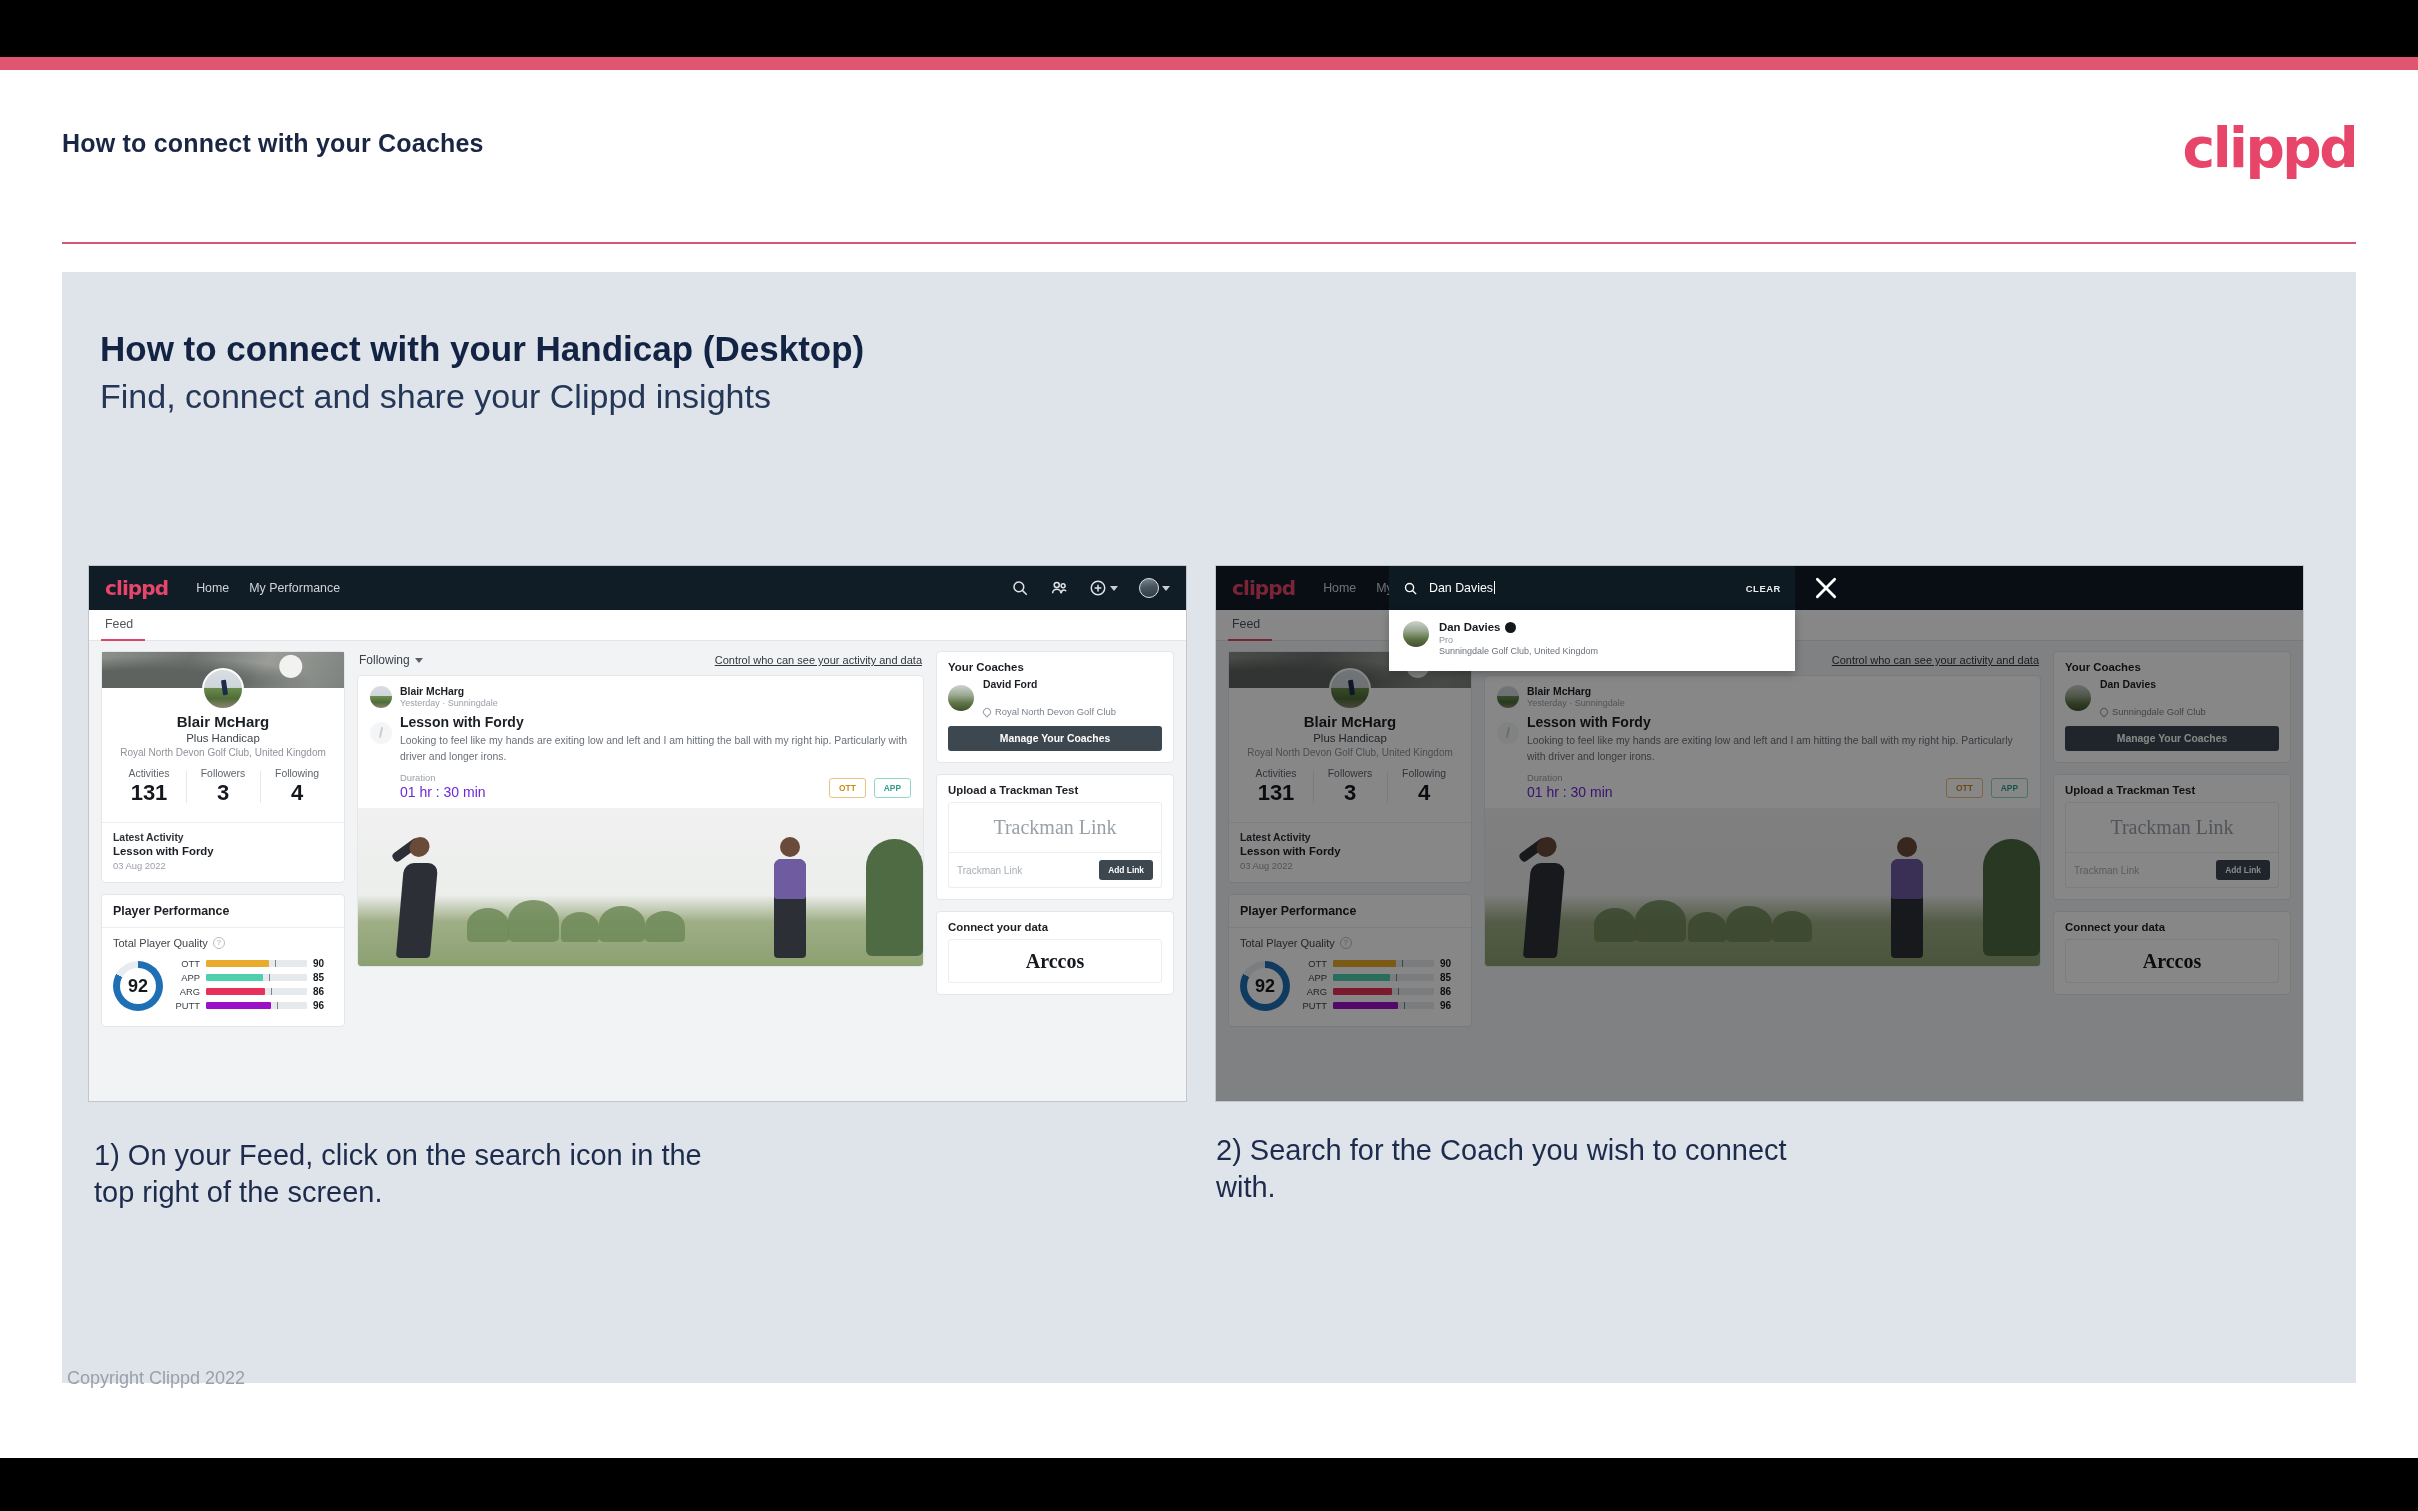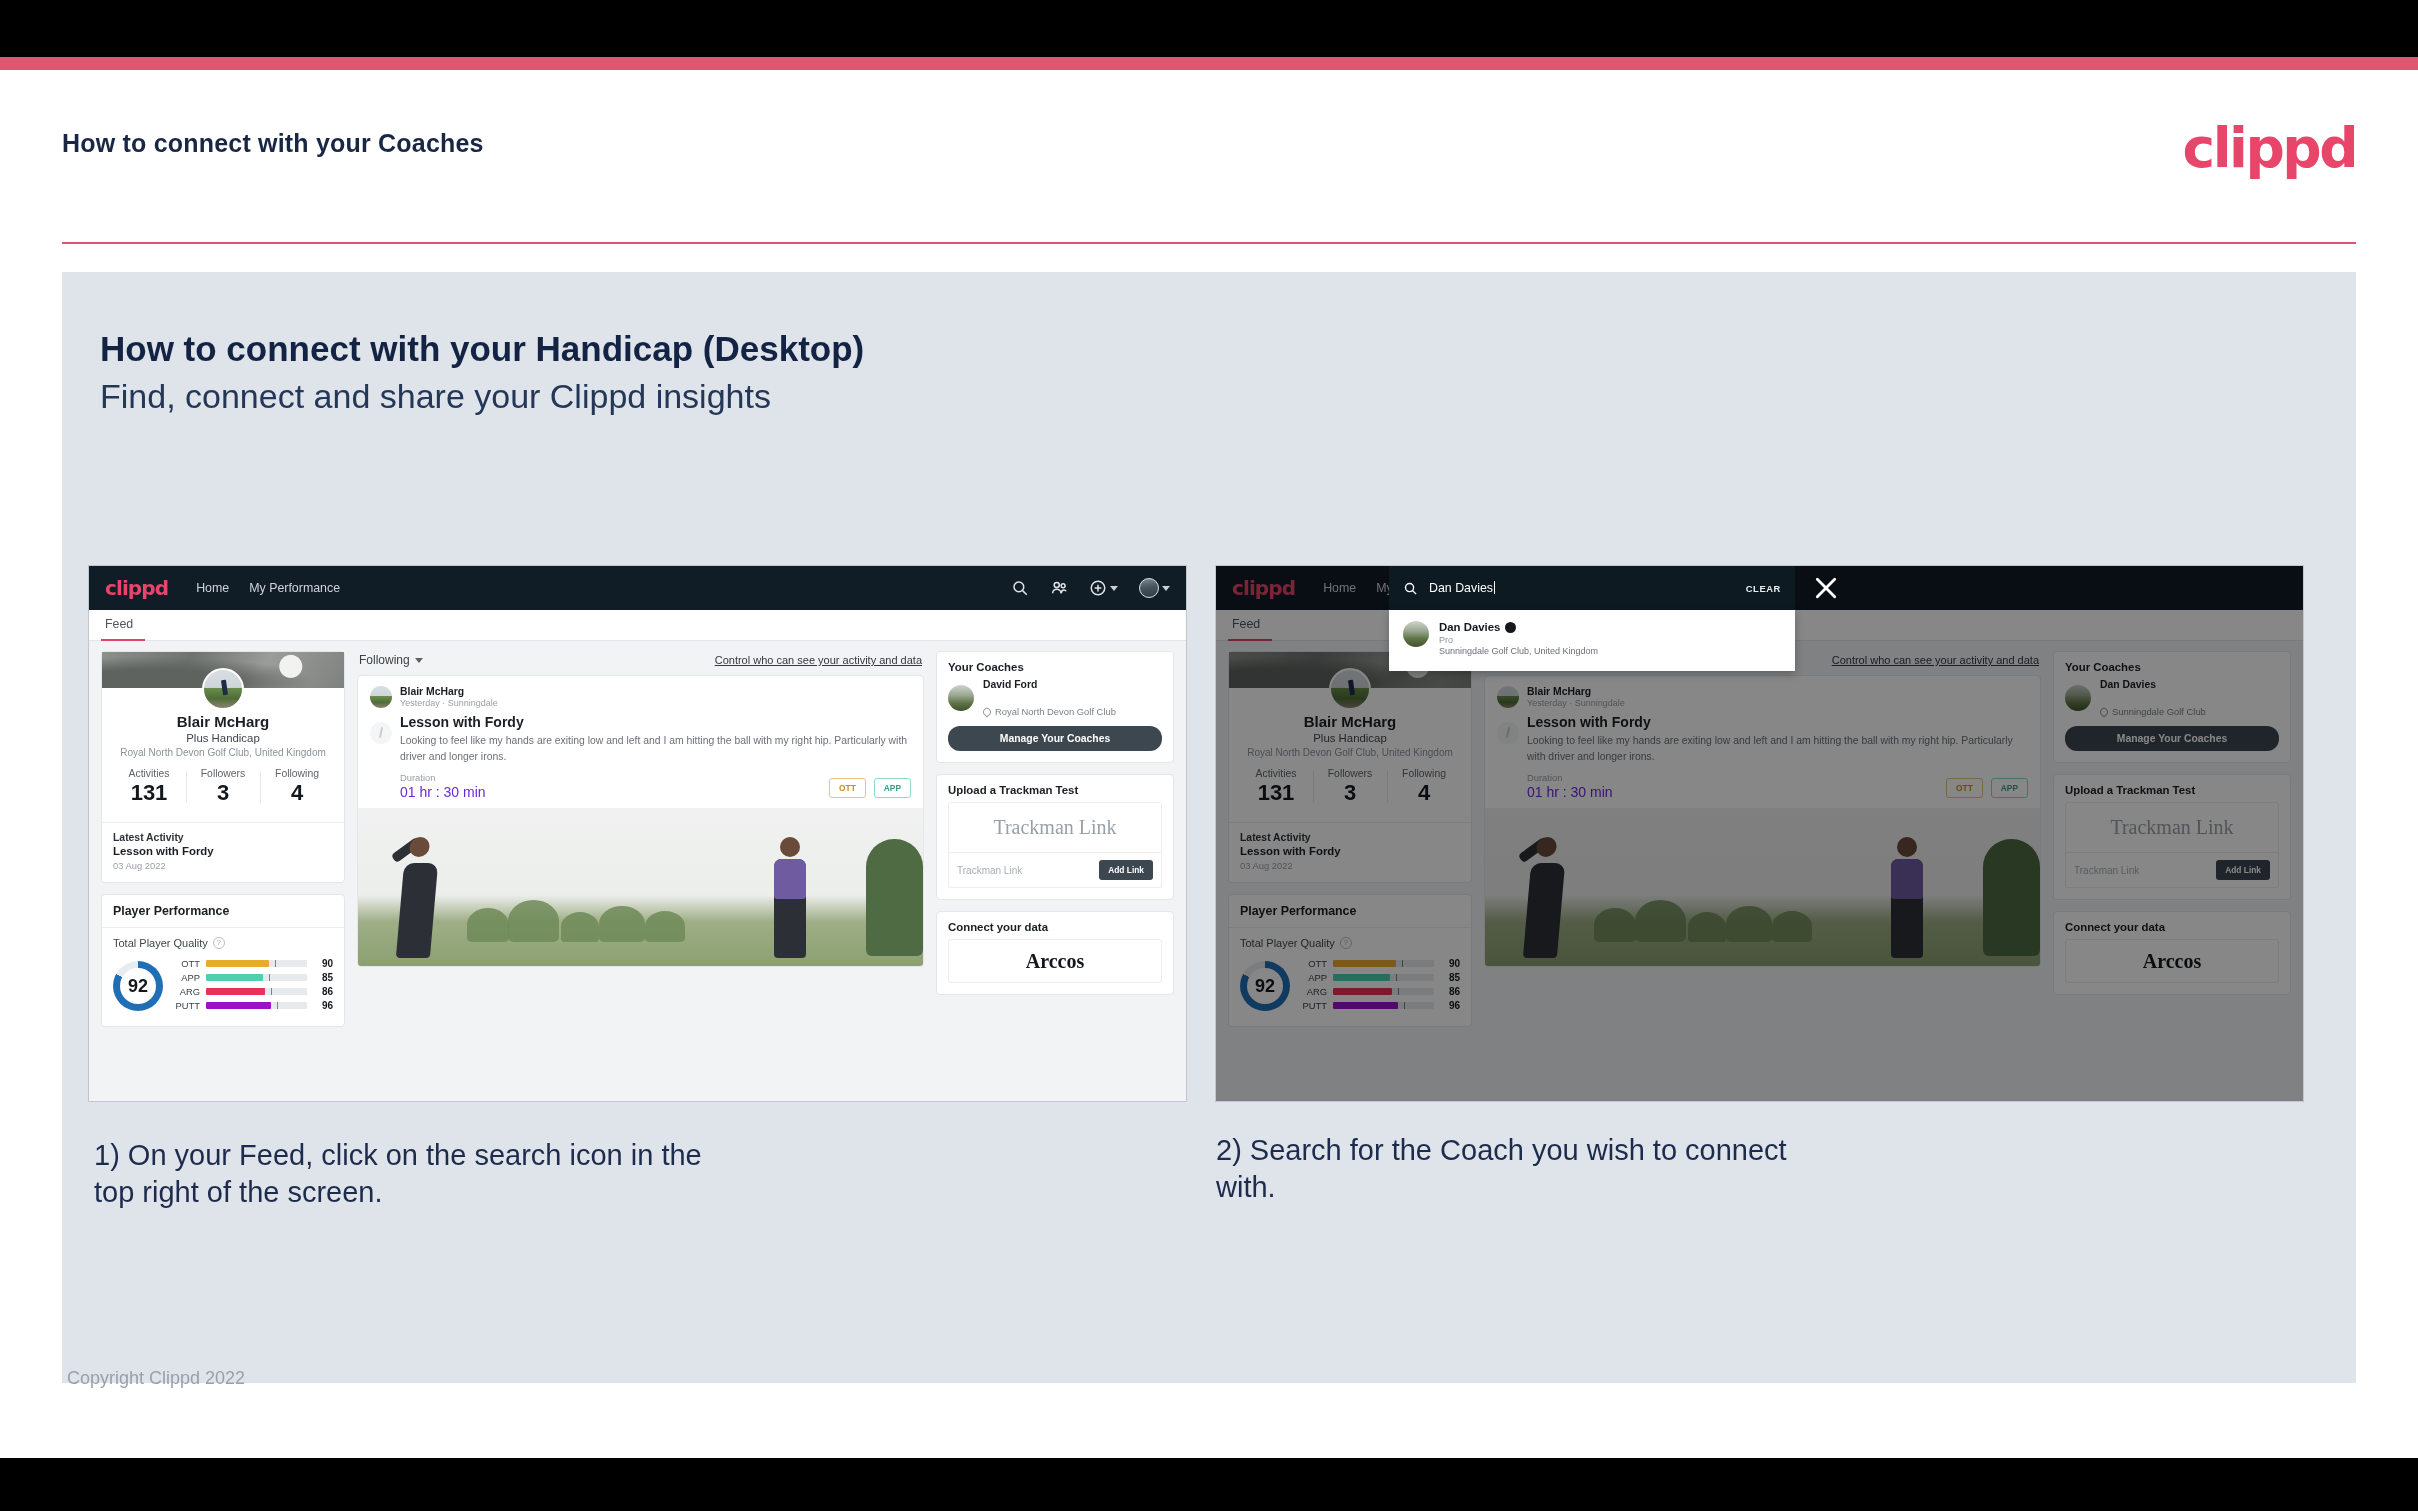--- a/index.html
+++ b/index.html
@@ -110,21 +110,21 @@
            background: conic-gradient(#1f6fb5 0 83%, #e9ecef 83% 100%); }
   .donut::after { content:""; position:absolute; inset:7px; background:#fff; border-radius:50%; }
   .donut span { position:absolute; inset:0; display:flex; align-items:center; justify-content:center;
                 font-size:18px; font-weight:700; color:#14181d; z-index:2; }
   .bars { flex:1; }
   .brow { display:flex; align-items:center; gap:6px; margin-bottom:3px; }
   .bkey { width:28px; font-size:9.4px; color:#3b4149; text-align:right; }
   .btrack { flex:1; height:7px; background:#e7eaed; border-radius:1px; position:relative; overflow:hidden; }
   .bfill { position:absolute; left:0; top:0; bottom:0; border-radius:1px; }
   .btick { position:absolute; top:-1px; bottom:-1px; width:1.5px; background:#7c838b; }
-  .bval { width:20px; font-size:10px; font-weight:700; color:#14181d; text-align:right; }
+  .bval { width:20px; font-size:10px; font-weight:700; color:#14181d; text-align:left; }
 
   
   .mid-top { display:flex; align-items:center; justify-content:space-between; padding:2px 2px 8px; }
   .following { font-size:12px; color:#3b4149; display:flex; align-items:center; gap:5px; }
   .chev { width:0;height:0;border-left:4px solid transparent;border-right:4px solid transparent;
           border-top:5px solid #5a6169; }
   .control-link { font-size:11px; color:#33393f; text-decoration:underline; }
 
   .post { background:#fff; border:1px solid #e4e6e9; border-radius:4px; overflow:hidden; }
   .post-head { display:flex; gap:8px; padding:10px 12px 4px; align-items:flex-start; }
@@ -166,21 +166,21 @@
 
   
   .rc-head { padding:9px 11px 6px; font-size:11.4px; font-weight:700; color:#1b1f24; }
   .coach-row { display:flex; gap:9px; align-items:center; padding:0 11px 9px; }
   .coach-av { width:26px;height:26px;border-radius:50%;flex:none;
               background:linear-gradient(180deg,#cdd4cc 0%,#9aa791 40%,#5f7446 70%,#41502f 100%); }
   .coach-name { font-size:10.4px; font-weight:700; color:#1b1f24; }
   .coach-club { font-size:9.4px; color:#7b828a; margin-top:16px; display:flex; align-items:center; gap:4px; }
   .pin { width:8px;height:8px;border:1px solid #9aa0a8;border-radius:50% 50% 50% 0;
          transform:rotate(-45deg); }
-  .btn-dark { display:block; margin:0 11px 11px; padding:7px 0; background:#3c4750; border-radius:12px;
+  .btn-dark { display:block; margin:0 11px 11px; padding:7px 0; background:#3c4750; border-radius:3px;
               text-align:center; color:#fff; font-size:10.4px; font-weight:700; }
   .dropbox { margin:0 11px 0; border:1px solid #ebedef; border-radius:3px 3px 0 0;
              height:51px; display:flex; align-items:center; justify-content:center;
              font-family:"Liberation Serif", serif; font-size:20px; color:#9aa0a8; }
   .linkrow { margin:0 11px 11px; border:1px solid #ebedef; border-top:none; border-radius:0 0 3px 3px;
              display:flex; align-items:center; justify-content:space-between; padding:7px 8px; }
   .link-ph { font-size:10px; color:#a8aeb5; }
   .btn-add { background:#3c4750; color:#fff; font-size:8.4px; font-weight:700;
              padding:5px 9px; border-radius:3px; }
   .arccos { margin:0 11px 11px; border:1px solid #ebedef; border-radius:3px; height:44px;

